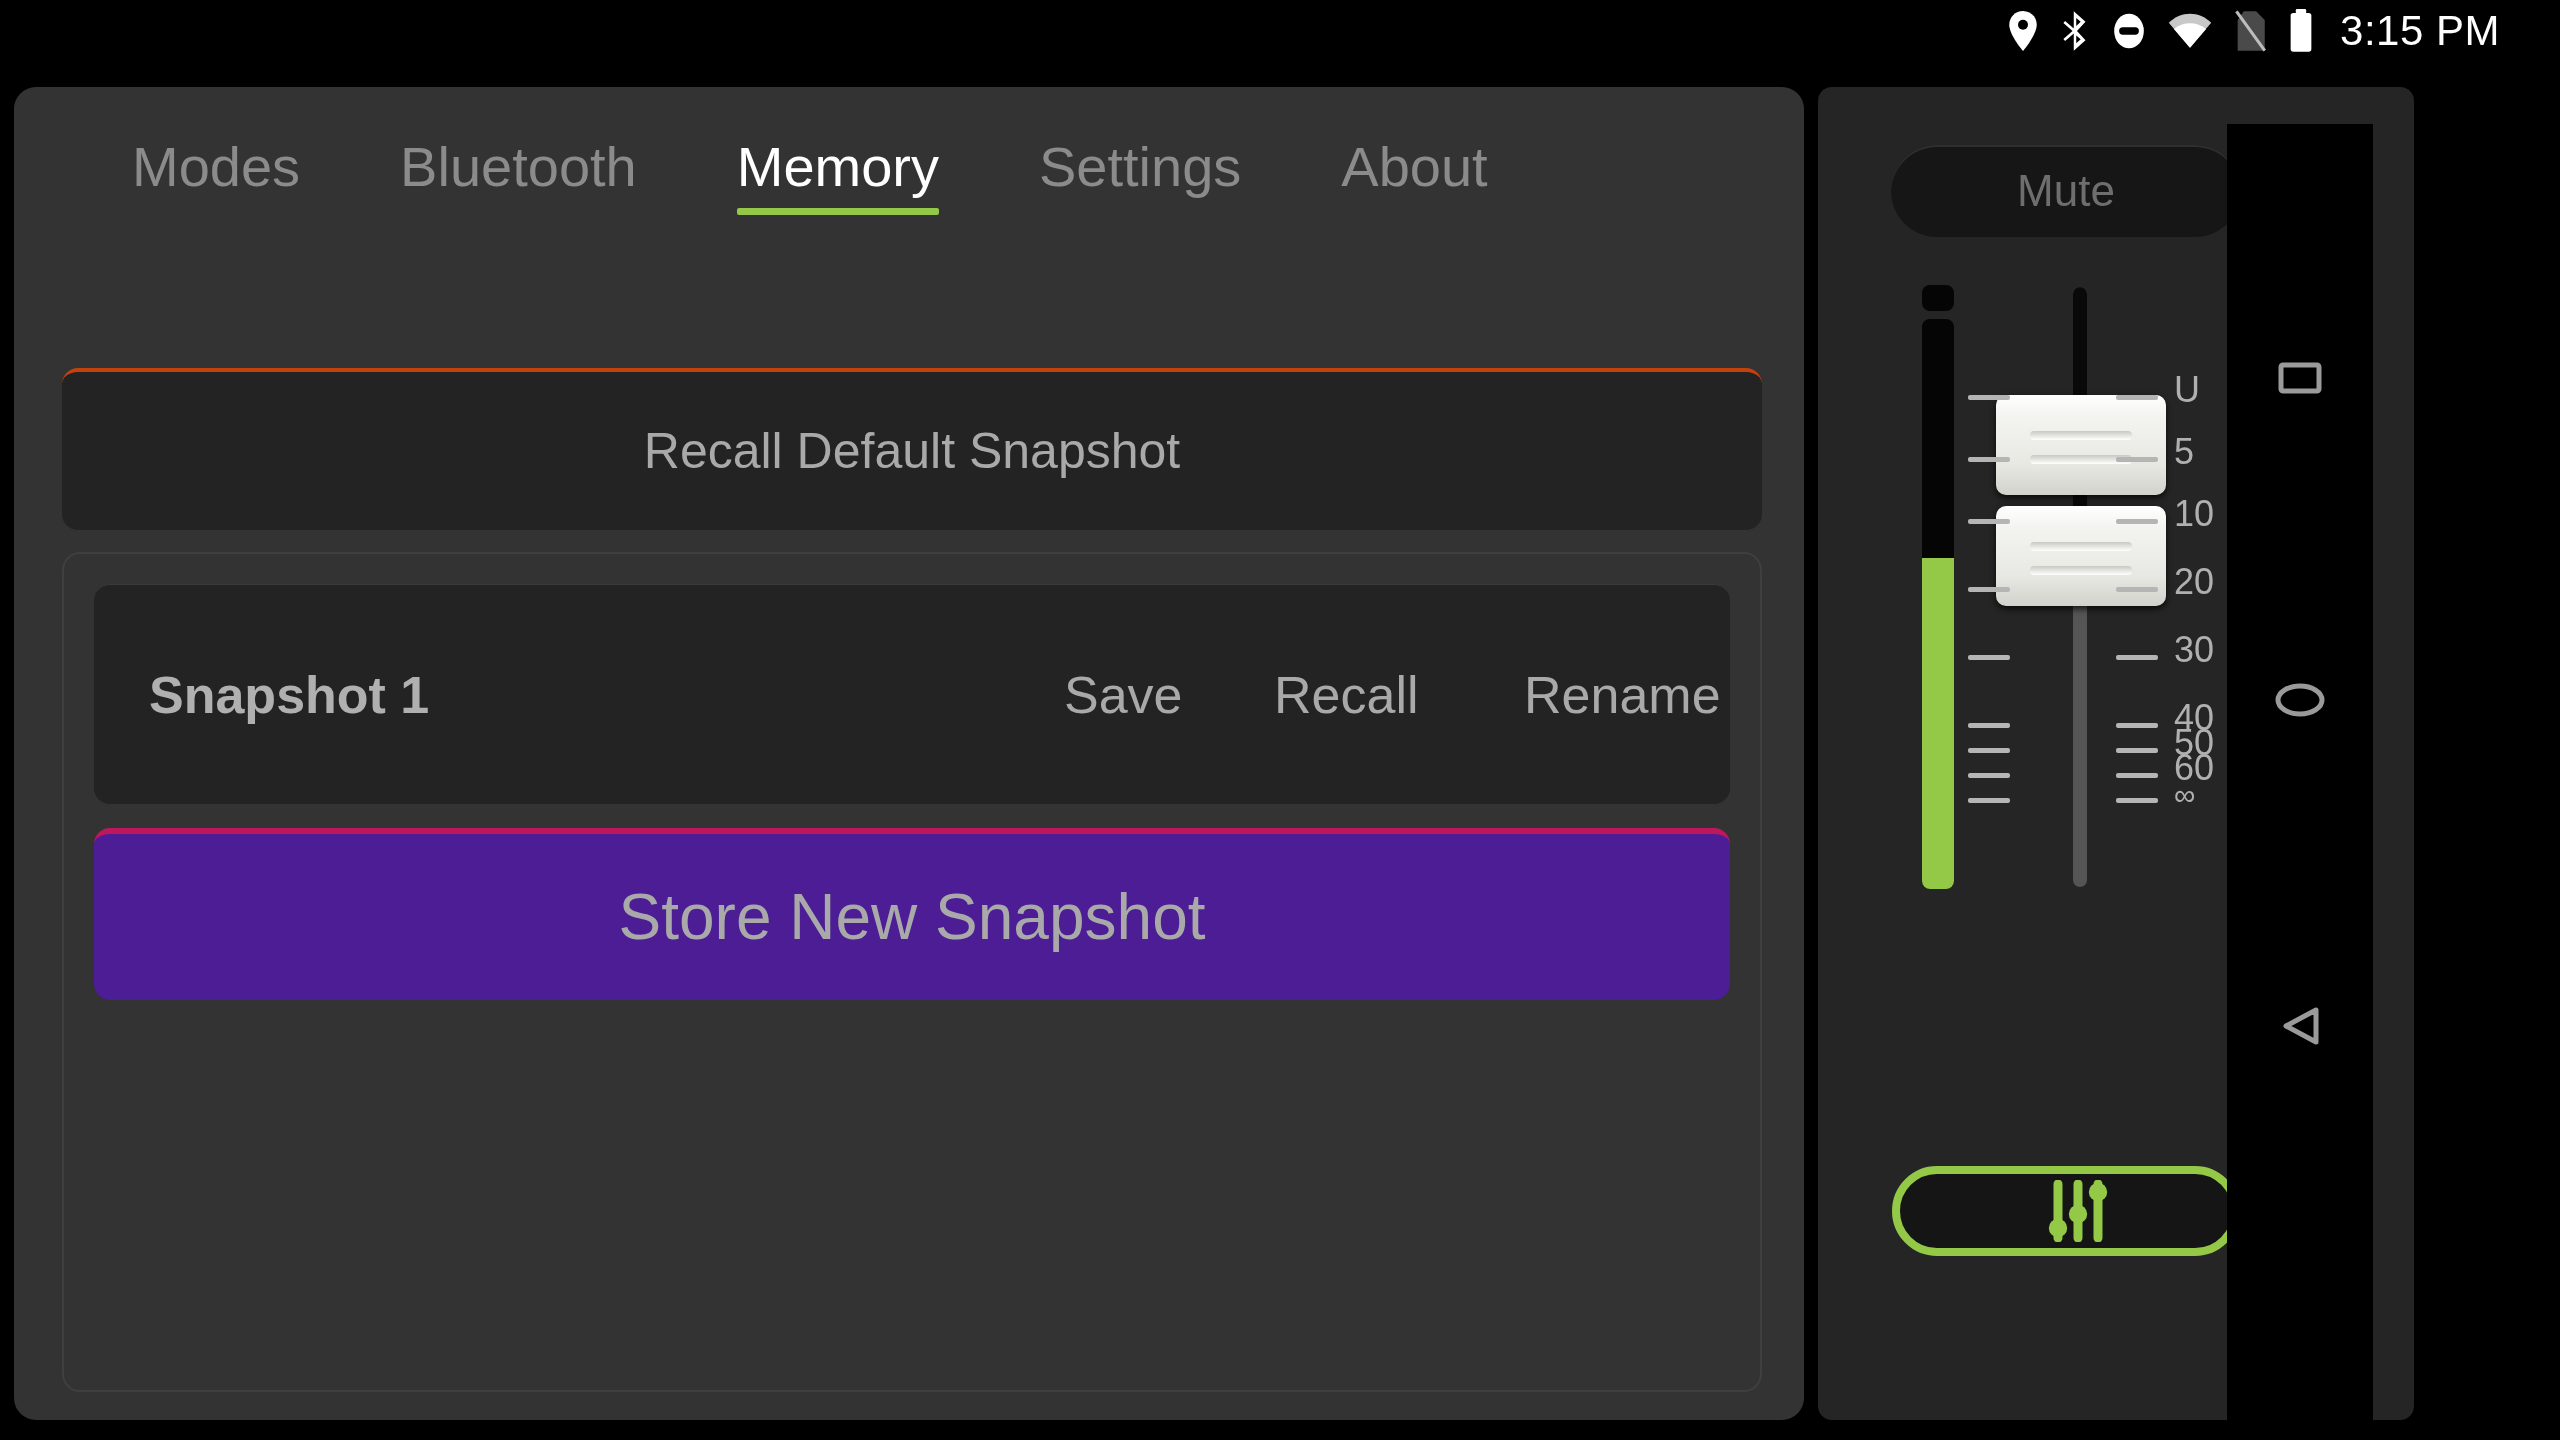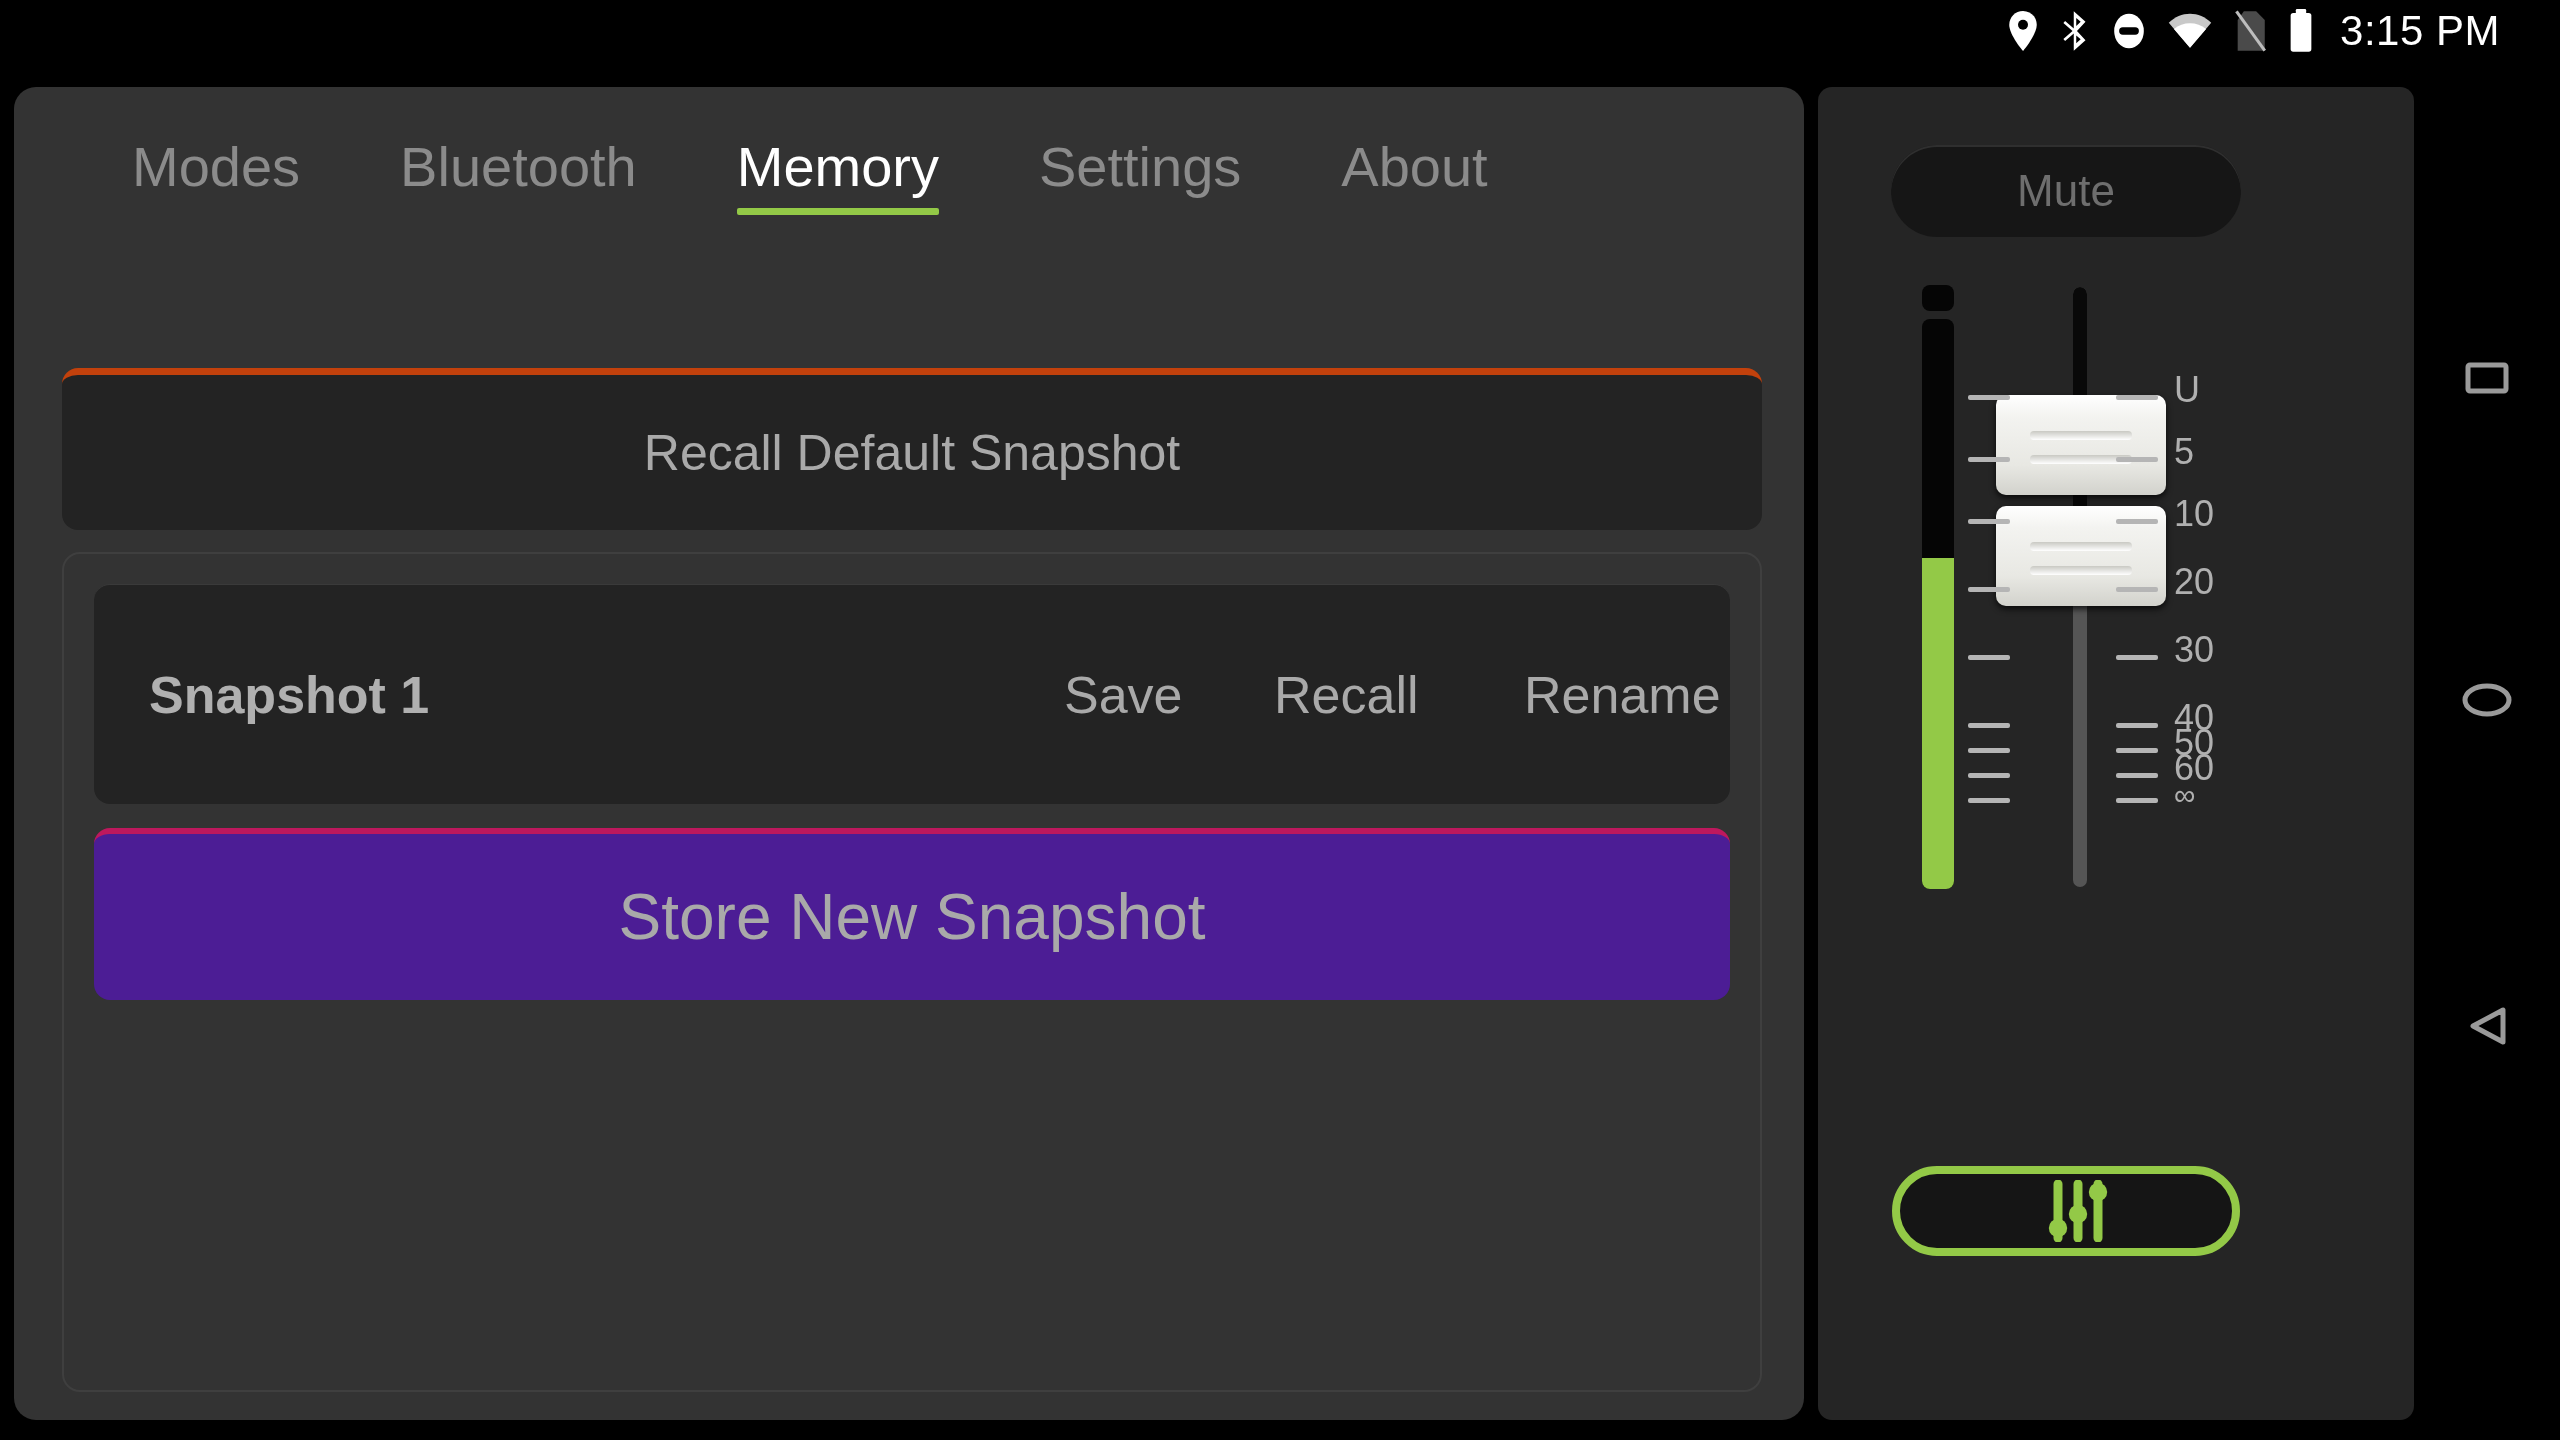--- a/index.html
+++ b/index.html
@@ -18,21 +18,21 @@
     display: flex; align-items: center; justify-content: flex-end;
     padding-right: 60px;
   }
   .sb-icon { margin-left: 22px; display: flex; align-items: center; }
   #clock {
     color: #ffffff; font-size: 42px; margin-left: 26px;
     letter-spacing: 0.5px; font-weight: 400;
   }
 
   
-  #app { position: absolute; top: 62px; left: 0; width: 2560px; height: 1378px; background:#000; }
+  #app { position: absolute; top: 62px; left: 0; width: 2373px; height: 1378px; background:#000; }
 
   
   #left-panel {
     position: absolute; left: 14px; top: 25px;
     width: 1790px; height: 1333px;
     background: #333333;
     border-radius: 22px;
   }
 
   #tab-bar {
@@ -53,21 +53,21 @@
     height: 7px; background: #93c947; border-radius: 2px;
   }
 
   #recall-default-btn {
     position: absolute; left: 48px; top: 281px;
     width: 1700px; height: 162px;
     background: #232323;
     border-radius: 16px;
     display: flex; align-items: center; justify-content: center;
     color: #a9a9a9; font-size: 50px;
-    border-top: 7px solid #c2410c;
+    border-top: 4px solid #c2410c;
   }
 
   #snapshot-container {
     position: absolute; left: 48px; top: 465px;
     width: 1700px; height: 840px;
     border: 2px solid #3f3f3f;
     border-radius: 18px;
     padding: 30px;
   }
 

